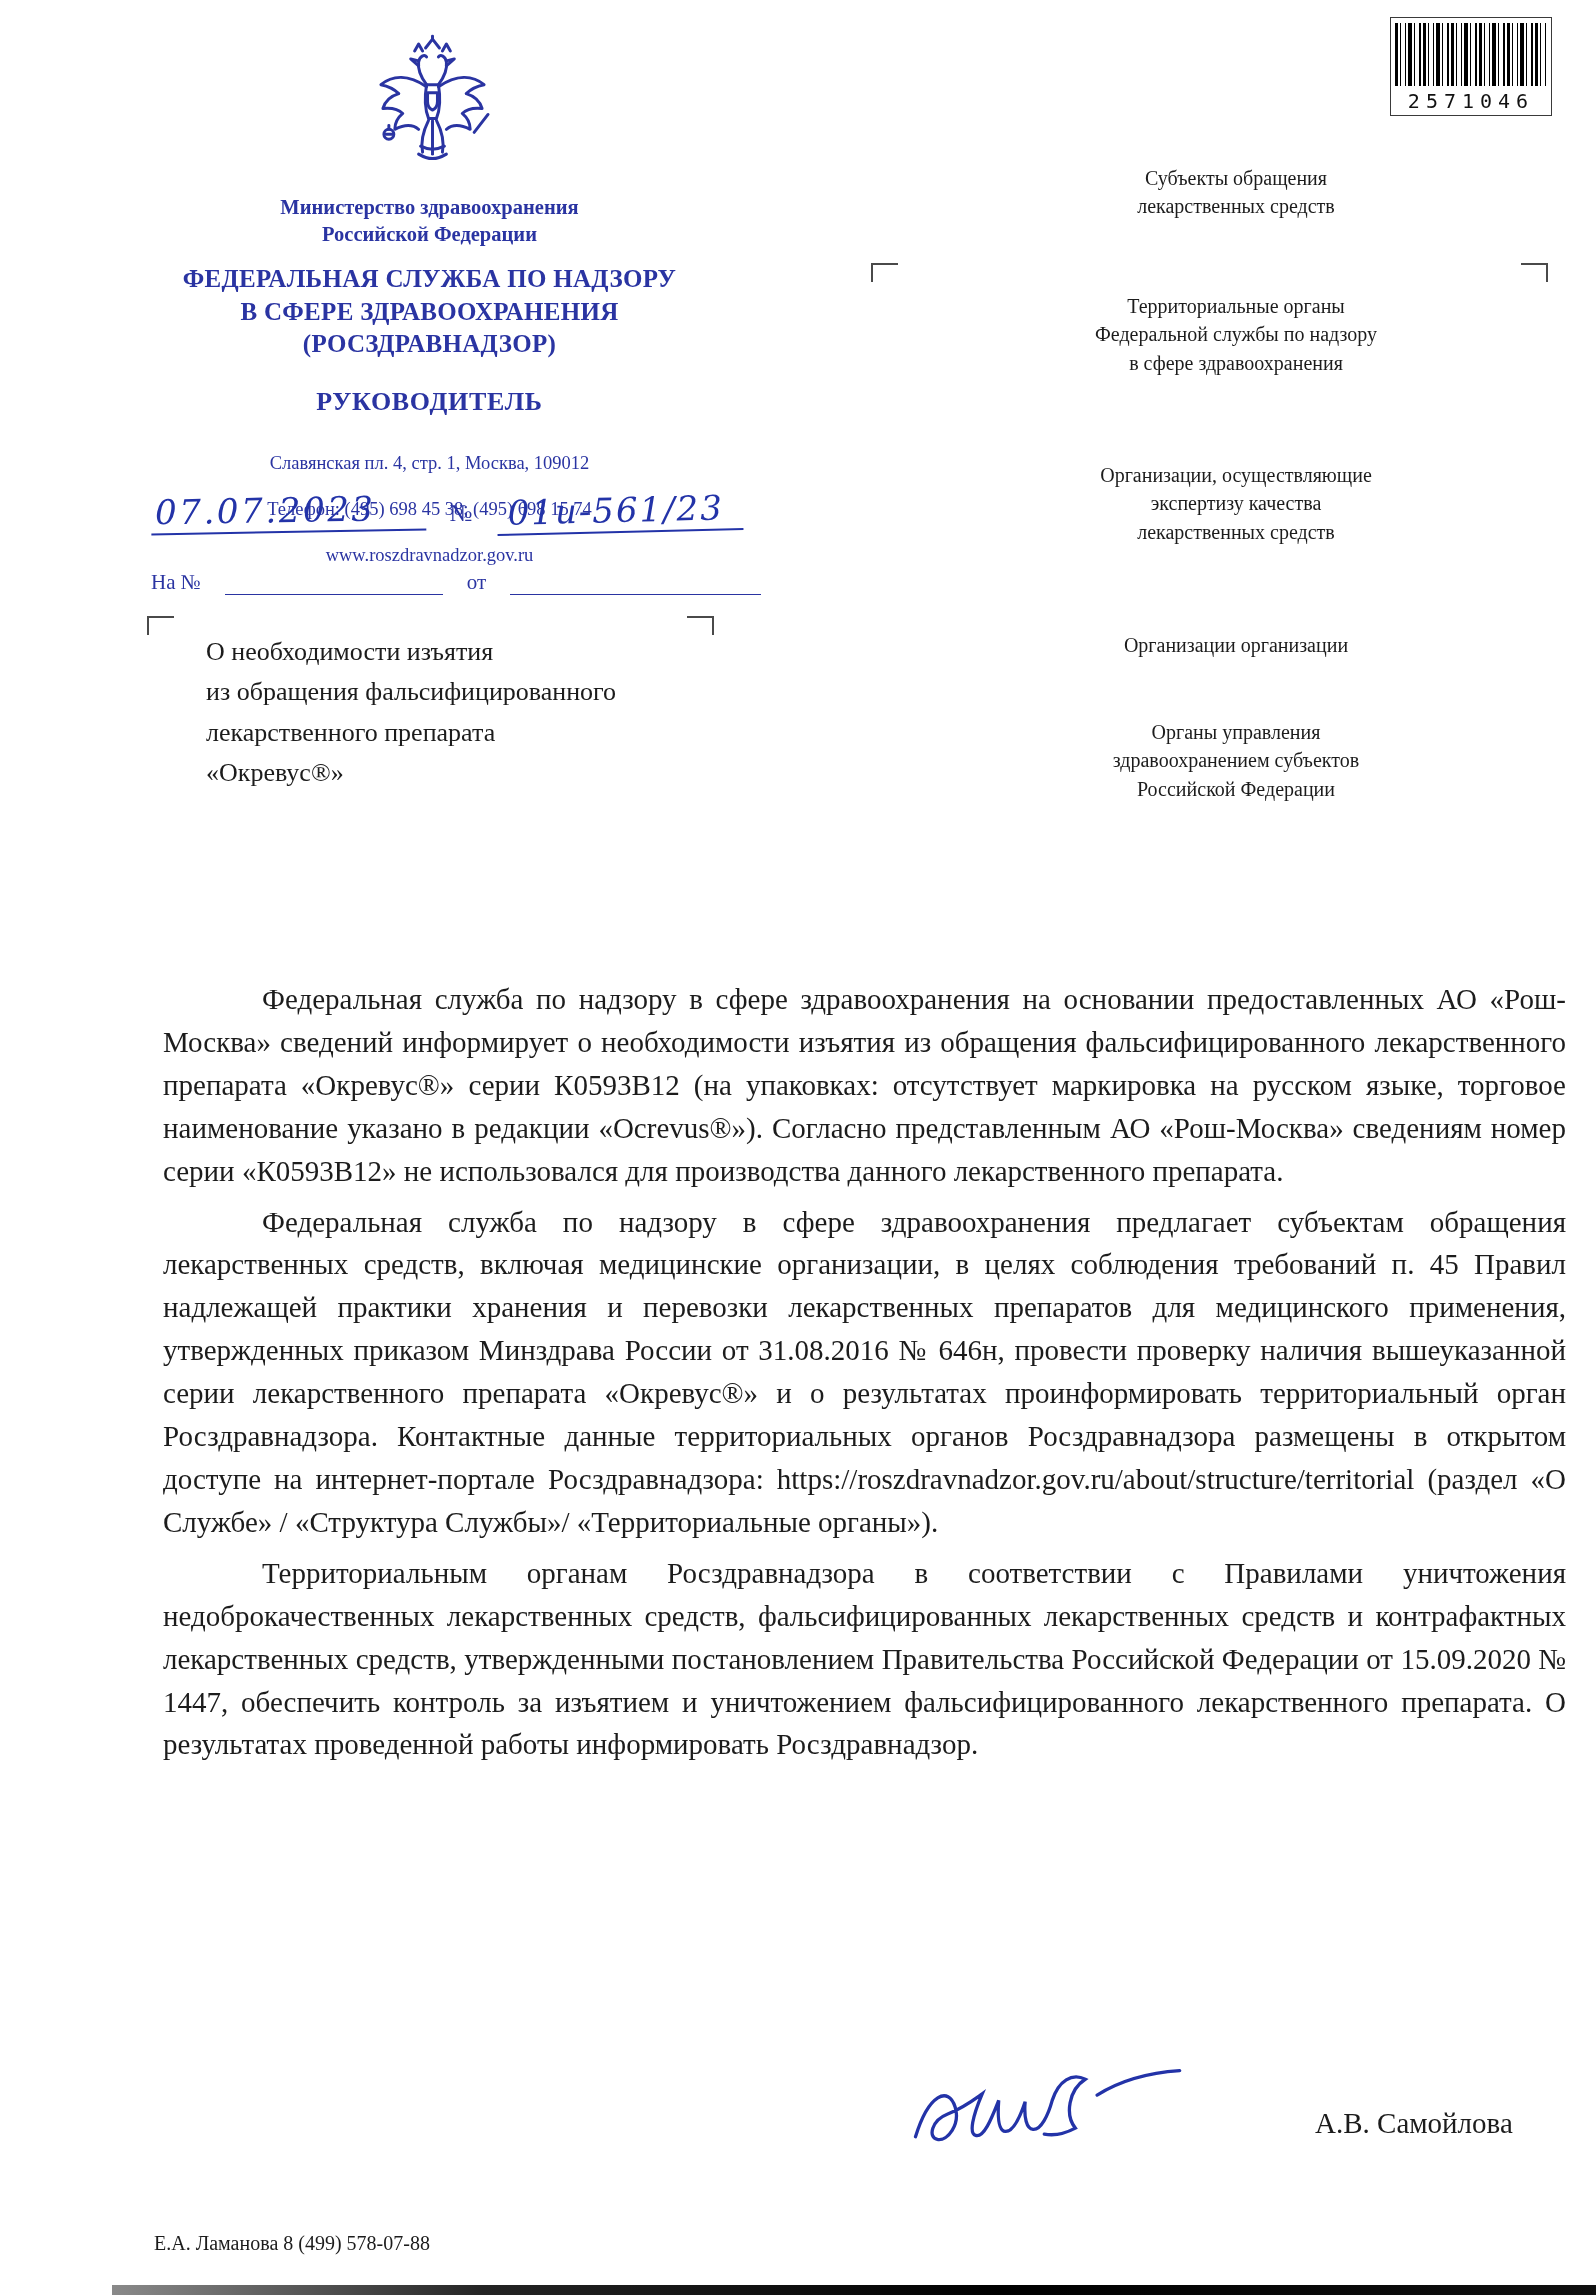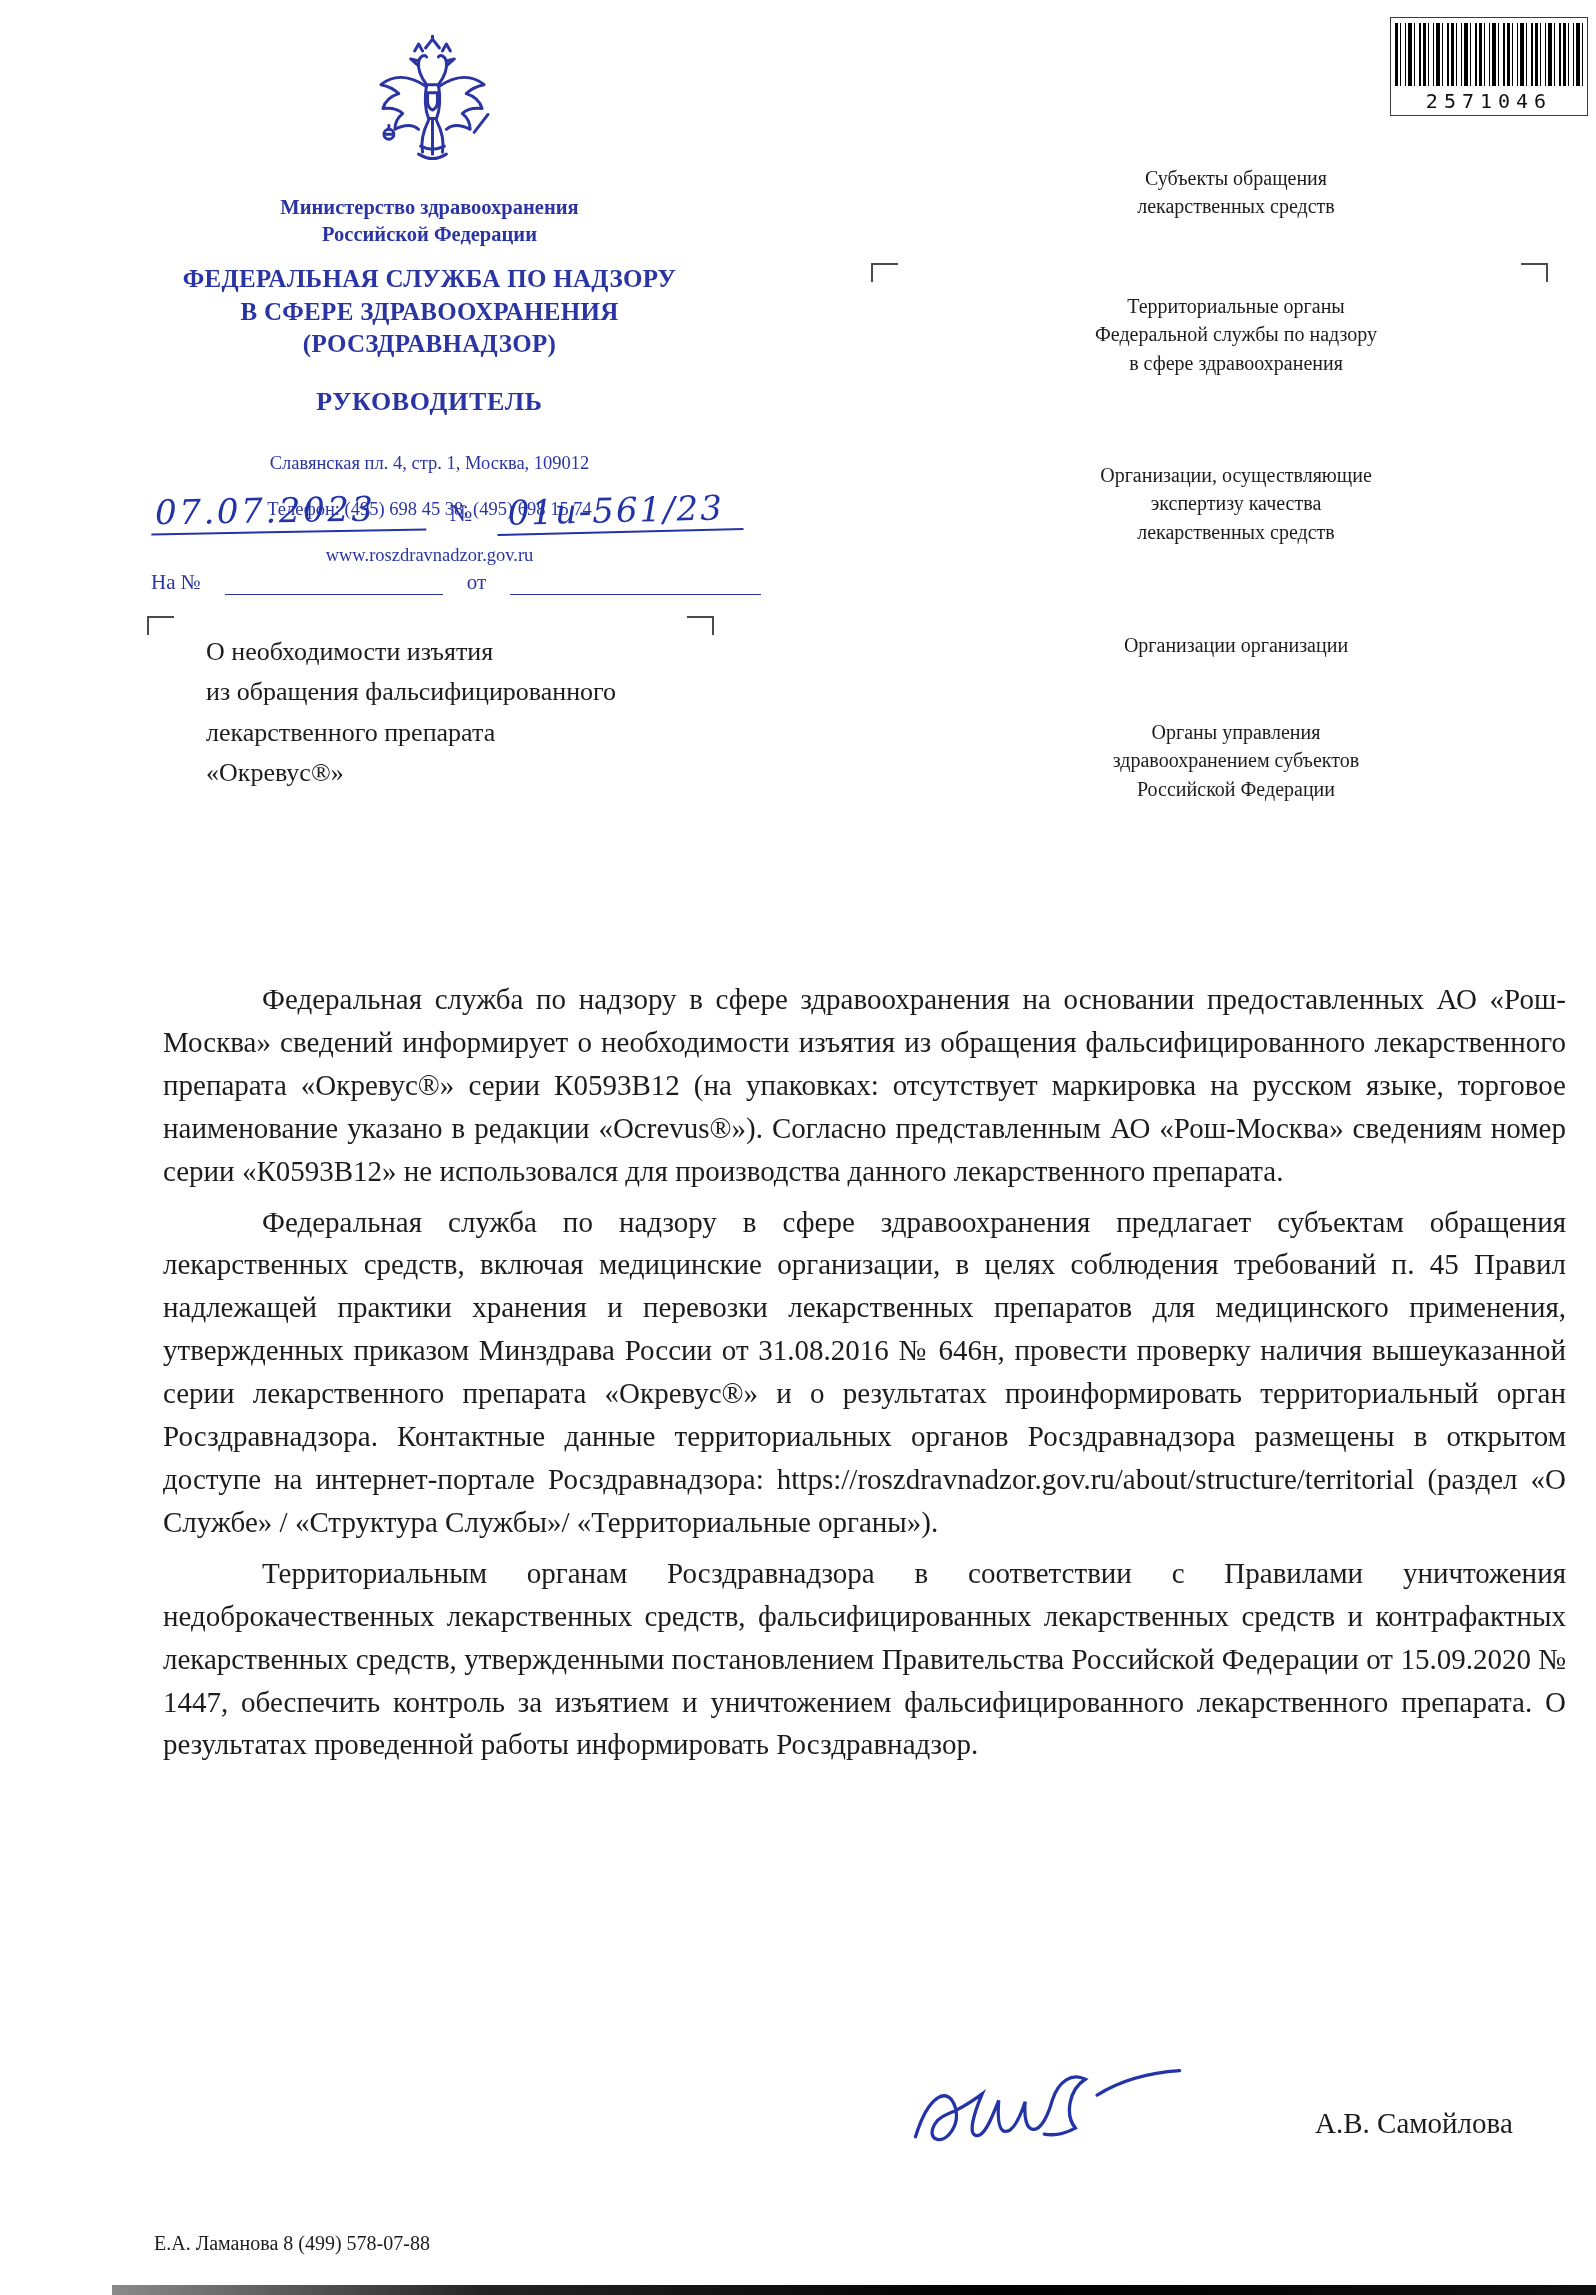--- a/index.html
+++ b/index.html
@@ -37,21 +37,21 @@
   .blank{display:inline-block;border-bottom:1.3px solid var(--letterhead_blue,#2a34a2);height:20px;}
   .b1{width:218px}.b2{width:251px}
   
   .corner{position:absolute;width:25px;height:17px;}
   .corner.tl{border-top:2px solid #4a4a4a;border-left:2px solid #4a4a4a;}
   .corner.tr{border-top:2px solid #4a4a4a;border-right:2px solid #4a4a4a;}
   
   .subject{position:absolute;left:206px;top:632px;width:529px;
            font-size:26px;line-height:1.55;white-space:pre-line;}
   
-  .barcode{position:absolute;left:1390px;top:17px;width:198px;
+  .barcode{position:absolute;left:1390px;top:17px;width:162px;
            border:1.3px solid #3a3a3a;padding:5.3px 4px 2.6px;background:#fff;box-sizing:border-box;}
   .bars{height:63px;
         background:repeating-linear-gradient(90deg,
           #000 0 2.6px,#fff 2.6px 4.6px,#000 4.6px 6px,#fff 6px 10px,#000 10px 10.6px,
           #fff 10.6px 13.2px,#000 13.2px 17px,#fff 17px 19px,#000 19px 20.5px,#fff 20.5px 24.4px,
           #000 24.4px 26px,#fff 26px 28px);}
   .barcode-number{text-align:center;font-family:"DejaVu Sans Mono",monospace;
                   font-size:20px;letter-spacing:6px;margin-top:2.6px;color:#111;}
   
   .recip{position:absolute;left:899px;width:674px;text-align:center;

